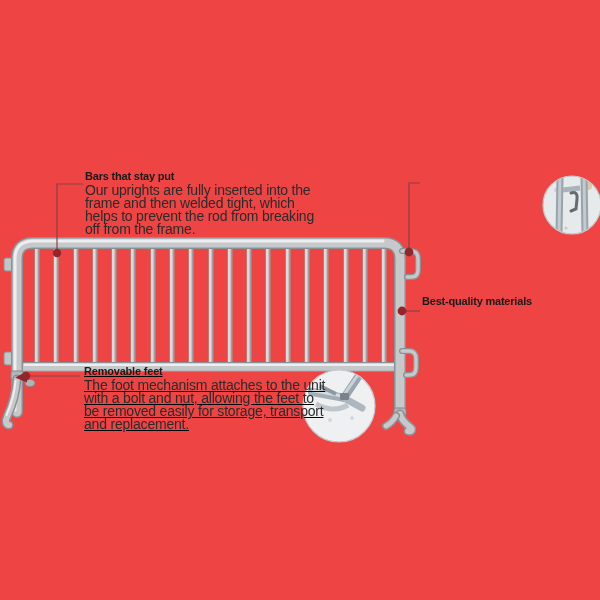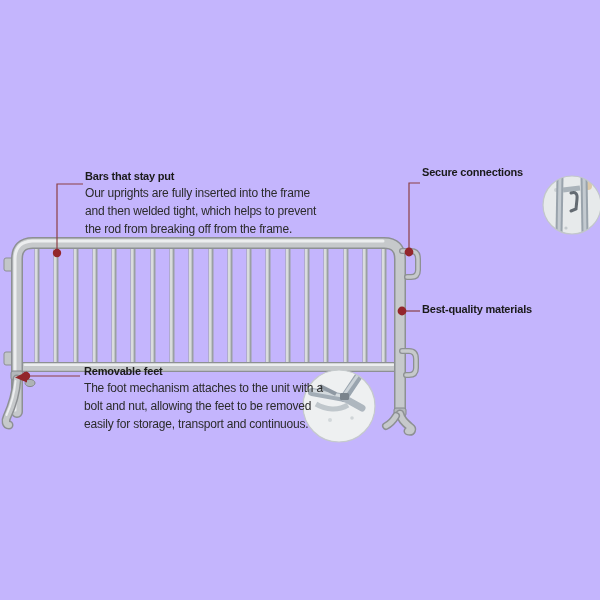--- a/index.html
+++ b/index.html
@@ -6,21 +6,21 @@
     --marker:#93262c;
     --leader_line:#8b4045;
     --heading_color:#1a1a1a;
     --body_color:#2b2b2b;
   }
   *{margin:0;padding:0;box-sizing:border-box;}
   html,body{background:#ffffff;}
   .canvas{
     position:relative;
     width:600px;height:600px;
-    background:#c4b5fd;
+    background:#ef4444;
     font-family:"Liberation Sans","DejaVu Sans",sans-serif;
     overflow:hidden;
   }
   .diagram-svg{position:absolute;left:0;top:0;}
 
   
   .tube-dark{stroke:#8d9093;fill:none;stroke-linecap:round;stroke-linejoin:round;}
   .tube-mid{stroke:#c6c9cb;fill:none;stroke-linecap:round;stroke-linejoin:round;}
   .tube-hi{stroke:#eceeef;fill:none;stroke-linecap:round;stroke-linejoin:round;}
   .bar-dark{stroke:#9aa0a3;stroke-width:5;fill:none;}
@@ -28,27 +28,27 @@
   .tab{fill:#c2c6c8;stroke:#8d9093;stroke-width:1;}
   .leader{stroke:var(--leader_line);stroke-width:1.2;fill:none;}
   .marker{fill:var(--marker);stroke:none;}
 
   .callout{position:absolute;}
   .co-title{
     font-size:11px;font-weight:bold;color:var(--heading_color);
     letter-spacing:-0.2px;line-height:13px;margin-bottom:1px;
   }
   .co-body{
-    font-size:12px;color:var(--body_color);
-    letter-spacing:-0.2px;line-height:18px;
+    font-size:14px;color:var(--body_color);
+    letter-spacing:-0.2px;line-height:13px;
   }
   #co-bars{left:85px;top:170px;width:240px;}
   #co-connections{left:422px;top:166px;width:116px;}
-  #co-materials{left:422px;top:295px;width:142px;margin-top:8px;}
-  #co-feet{left:84px;top:365px;width:244px;}
+  #co-materials{left:422px;top:295px;width:142px;}
+  #co-feet{left:84px;top:365px;width:244px;text-decoration:underline;}
 </style>
 </head>
 <body>
 
 <div class="canvas">
 
   <svg class="diagram-svg" width="600" height="600" viewBox="0 0 600 600">
 
     <defs>
       <clipPath id="clip-hook">
@@ -156,25 +156,24 @@
       <circle cx="339" cy="406" r="36" fill="none" stroke="#c5cacc" stroke-width="1.2"></circle>
     </g>
   </svg>
 
   <div class="callout" id="co-bars">
     <div class="co-title">Bars that stay put</div>
     <div class="co-body">Our uprights are fully inserted into the frame and then welded tight, which helps to prevent the rod from breaking off from the frame.</div>
   </div>
 
   <div class="callout" id="co-connections">
-    <div class="co-title">Secure connections</div>
   </div>
 
   <div class="callout" id="co-materials">
     <div class="co-title">Best-quality materials</div>
   </div>
 
   <div class="callout" id="co-feet">
     <div class="co-title">Removable feet</div>
-    <div class="co-body">The foot mechanism attaches to the unit with a bolt and nut, allowing the feet to be removed easily for storage, transport and continuous.</div>
+    <div class="co-body">The foot mechanism attaches to the unit with a bolt and nut, allowing the feet to be removed easily for storage, transport and replacement.</div>
   </div>
 
 </div>
 
 </body></html>

